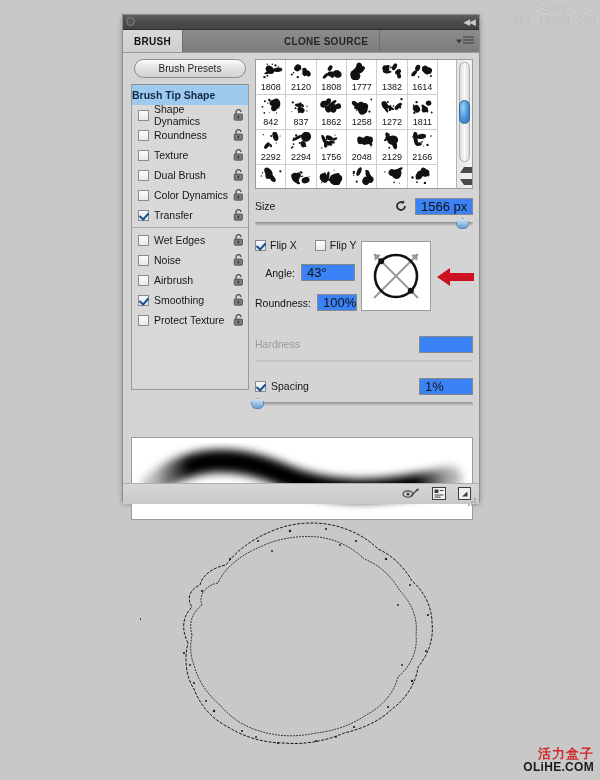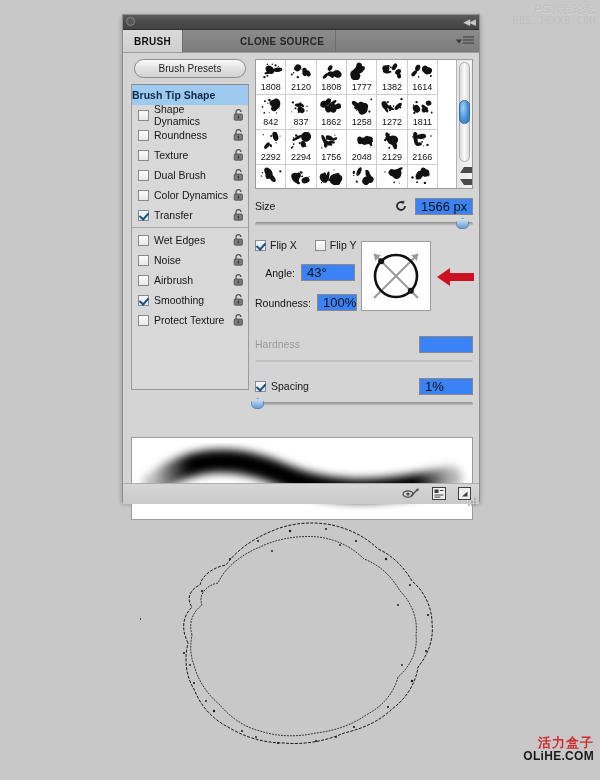--- a/index.html
+++ b/index.html
@@ -32,21 +32,21 @@
   }
   .wm-top .en {
     font-size: 10px;
     color: #bfbfbf;
     letter-spacing: 0.4px;
     font-family: "DejaVu Sans Mono", monospace;
   }
   .wm-bottom {
     position: absolute;
     right: 6px;
-    bottom: 17px;
+    bottom: 6px;
     text-align: right;
     line-height: 1.1;
     user-select: none;
   }
   .wm-bottom .cn {
     font-size: 13px;
     color: #d22b2b;
     font-weight: bold;
     letter-spacing: 1px;
   }
@@ -117,20 +117,21 @@
     border-right: 1px solid #6e6e6e;
     box-sizing: border-box;
   }
   .tab.active {
     background: linear-gradient(to bottom, #d9d9d9 0%, #cfcfcf 100%);
     color: #111;
   }
   .tab.inactive {
     background: transparent;
     color: #262626;
+    margin-left: 44px;
   }
   .tab-filler {
     flex: 1;
     position: relative;
   }
   .tab-menu {
     position: absolute;
     right: 5px;
     top: 50%;
     transform: translateY(-50%);

